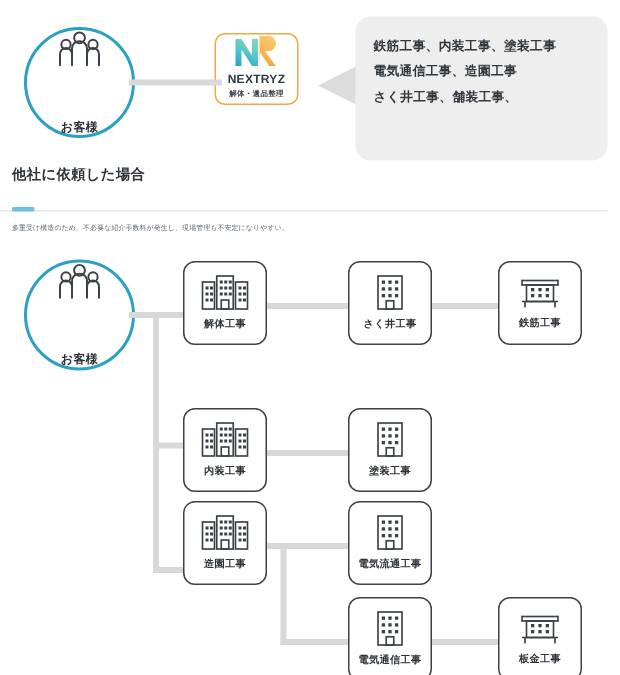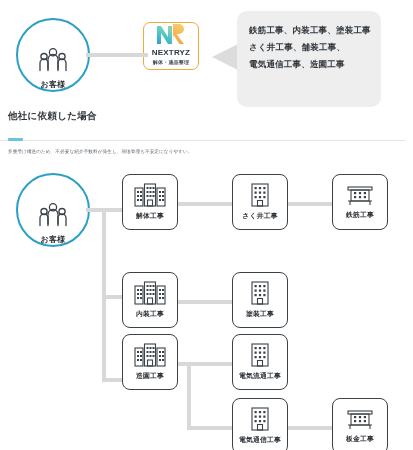--- a/index.html
+++ b/index.html
@@ -25,21 +25,21 @@
   }
 
   .customer-circle {
     position: absolute;
     border: 2px solid #2b9fc4;
     border-radius: 50%;
     background: #fff;
     display: flex;
     flex-direction: column;
     align-items: center;
-    justify-content: flex-end;
+    justify-content: space-between;
     box-sizing: border-box;
   }
   #customer-top {
     left: 16px; top: 18px;
     width: 74px; height: 74px;
   }
   .customer-label {
     font-size: 8px;
     font-weight: 700;
     color: #2e3338;
@@ -77,21 +77,21 @@
     font-size: 5px;
     font-weight: 700;
     color: #3c4650;
     margin-top: 2px;
     letter-spacing: .2px;
   }
 
   #callout {
     position: absolute;
     left: 237px; top: 11px;
-    width: 144px; height: 96px;
+    width: 168px; height: 96px;
     background: #eeeeee;
     border-radius: 10px;
     box-sizing: border-box;
     padding: 11px 10px 0 12px;
   }
   #callout-arrow {
     position: absolute;
     left: 212px; top: 44px;
     width: 0; height: 0;
     border-top: 13px solid transparent;
@@ -222,22 +222,22 @@
       <path d="M17 21 L17 1 L23 1 a5 5 0 0 1 0 10 L20.5 11 L28 21 L23.5 21 L17.5 12" fill="url(#gR)"></path>
     </svg>
     <div id="logo-name">NEXTRYZ</div>
     <div id="logo-sub">解体・遺品整理</div>
   </div>
 
   <div id="callout-arrow"></div>
 
   <div id="callout">
     <div class="callout-line">鉄筋工事、内装工事、塗装工事</div>
+    <div class="callout-line">電気通信工事、造園工事</div>
     <div class="callout-line">さく井工事、舗装工事、</div>
-    <div class="callout-line">電気通信工事、造園工事</div>
   </div>
 </div>
 
 <div id="section-header">
   <div id="section-title">他社に依頼した場合</div>
 </div>
 <div id="section-rule"></div>
 <div id="section-accent"></div>
 <div id="section-note">多重受け構造のため、不必要な紹介手数料が発生し、現場管理も不安定になりやすい。</div>
 

